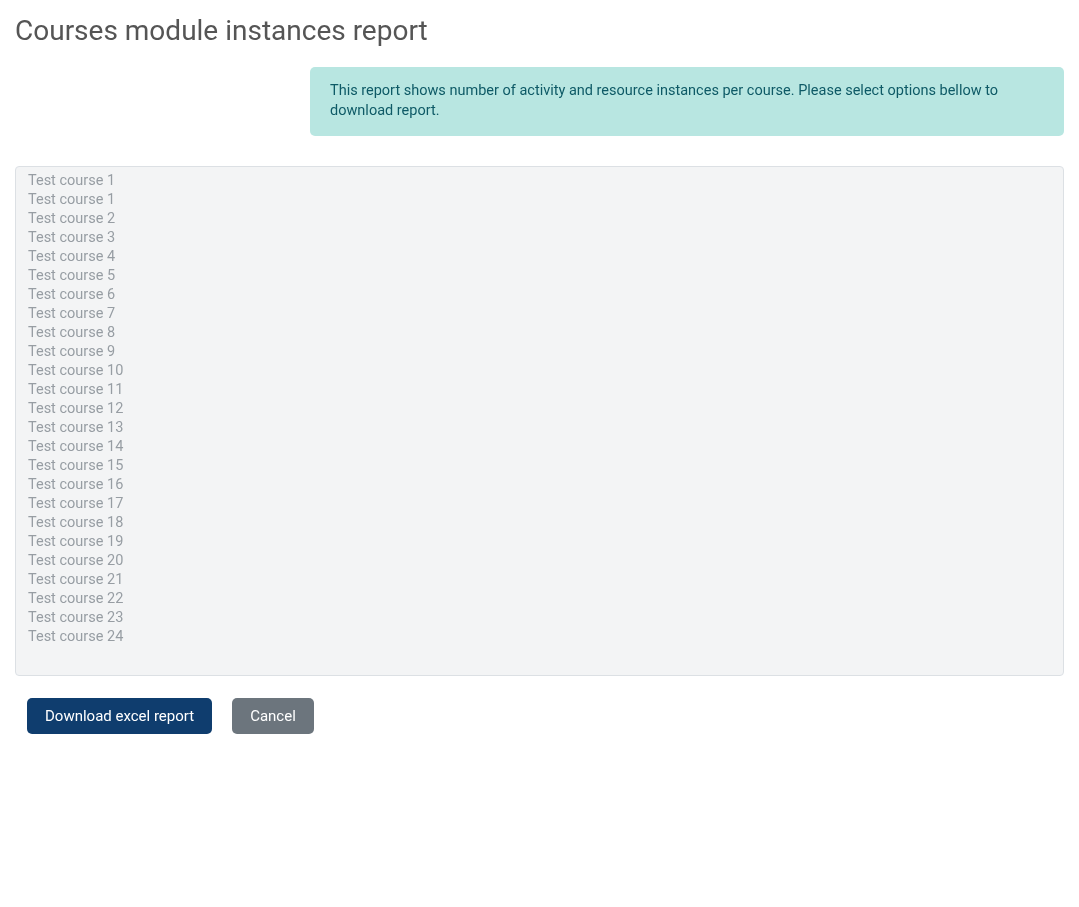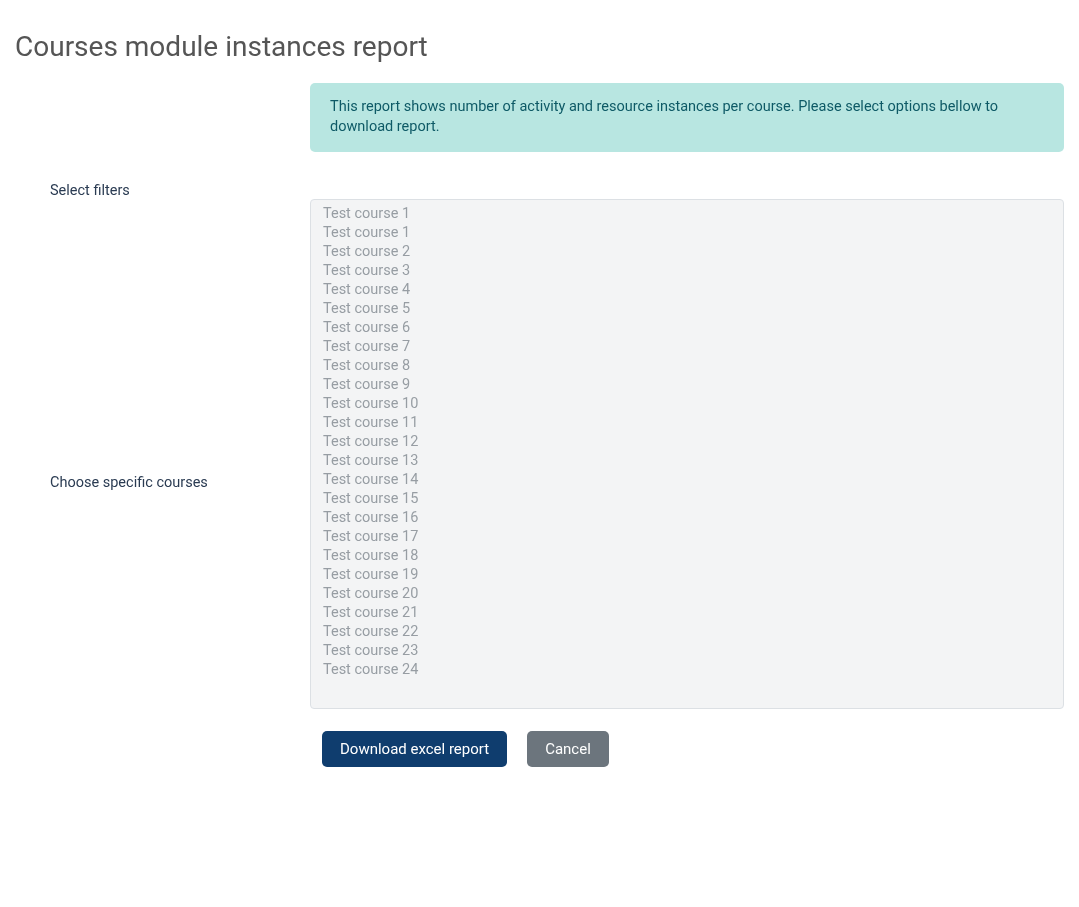--- a/index.html
+++ b/index.html
@@ -13,21 +13,21 @@
       color: #333;
       background: #fff;
       width: 1079px;
       padding: 10px 15px;
     }
     h1.page-title {
       font-size: 28px;
       font-weight: 400;
       color: #555;
       margin-bottom: 20px;
-      margin-top: 20px;
+      margin-top: 4px;
     }
     .layout-row {
       display: flex;
       align-items: center;
     }
     .left-col {
       width: 295px;
       flex: none;
       padding-left: 35px;
       padding-top: 0;
@@ -118,29 +118,23 @@
 <h1 class="page-title">Courses module instances report</h1>
 
 <div class="layout-row">
   <div class="left-col"></div>
   <div class="right-col">
     <div class="info-box">This report shows number of activity and resource instances per course. Please select options bellow to download report.</div>
   </div>
 </div>
 
 <div class="layout-row">
-  <div class="left-col">
-    <div class="section-label">Select filters</div>
-  </div>
 </div>
 
 <div class="layout-row">
-  <div class="left-col">
-    <div class="section-label">Choose specific courses</div>
-  </div>
   <div class="right-col">
     <select multiple="" class="courses-select" id="courses-select" disabled="">
         <option>Test course 1</option>
         <option>Test course 1</option>
         <option>Test course 2</option>
         <option>Test course 3</option>
         <option>Test course 4</option>
         <option>Test course 5</option>
         <option>Test course 6</option>
         <option>Test course 7</option>

